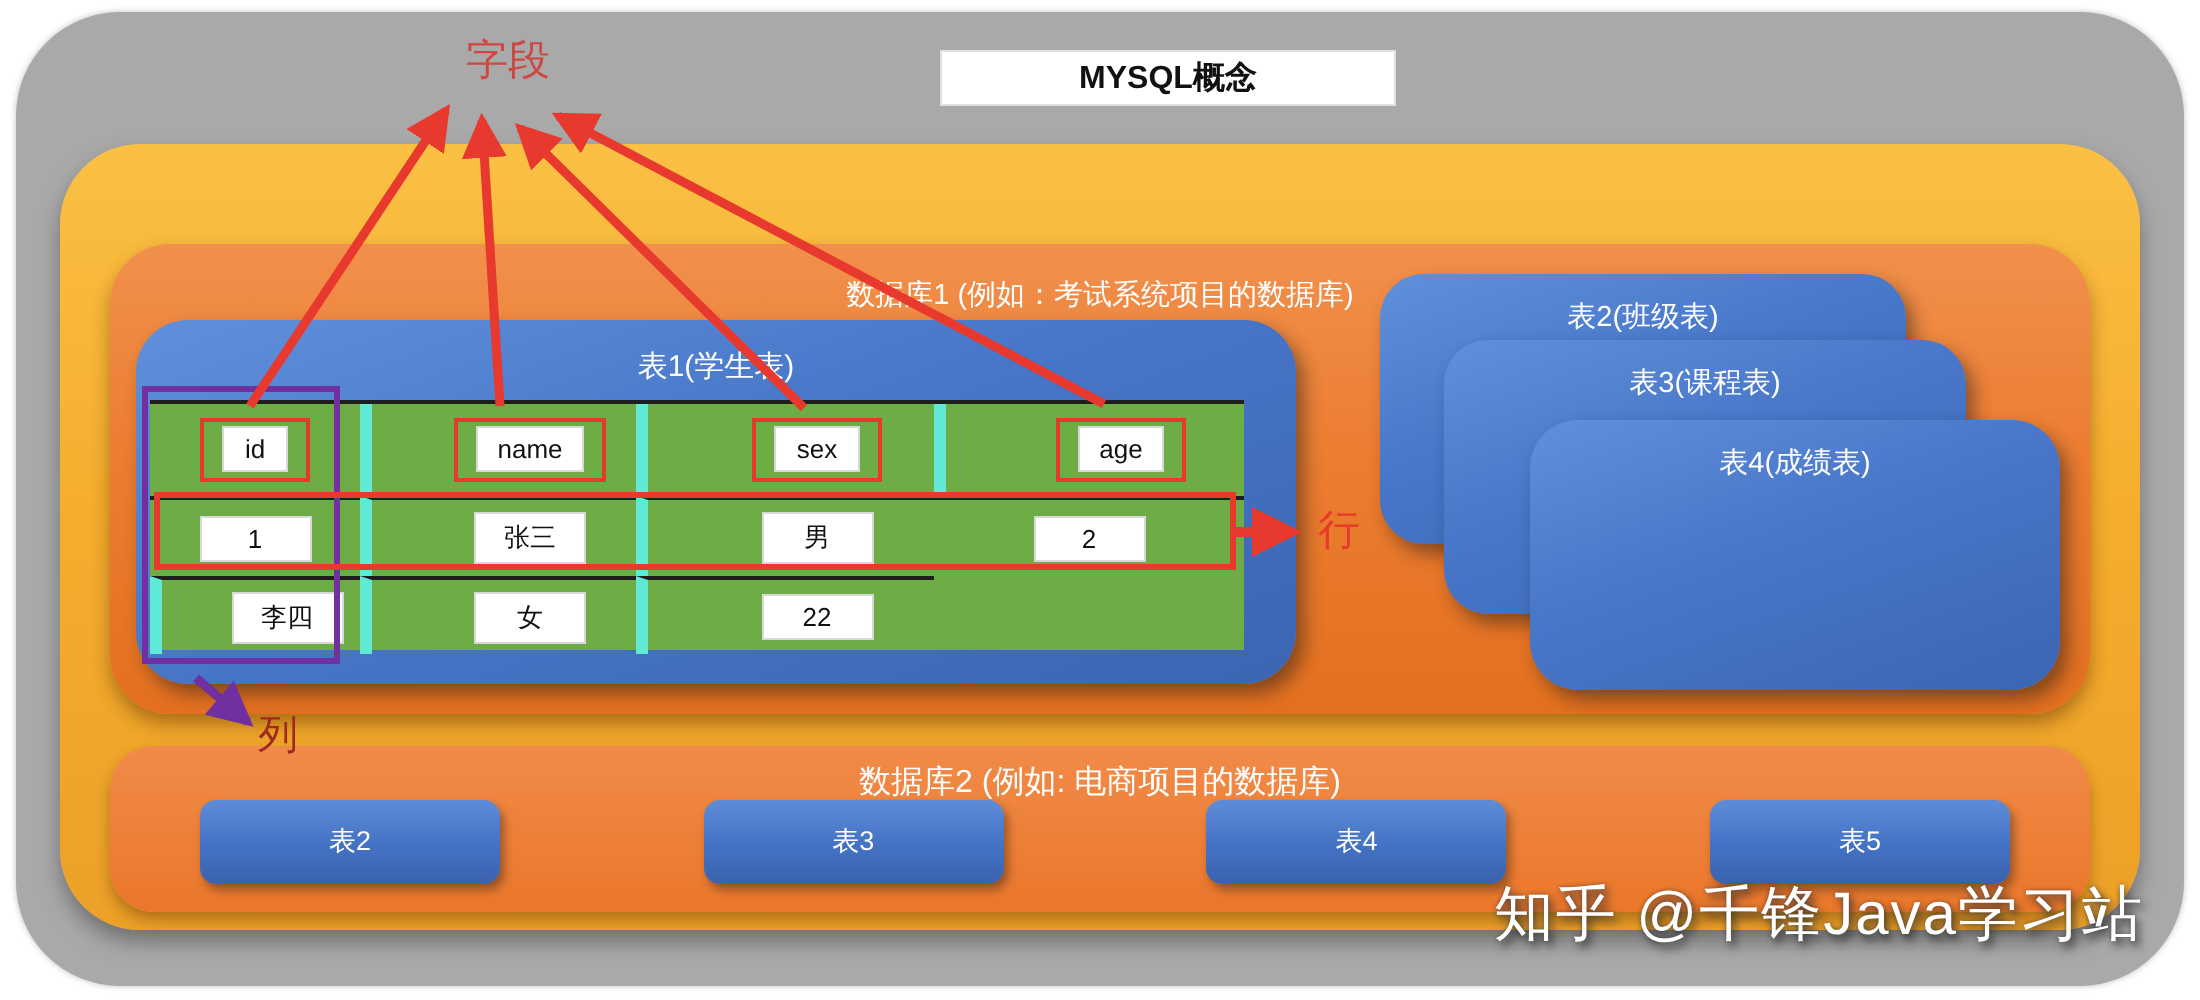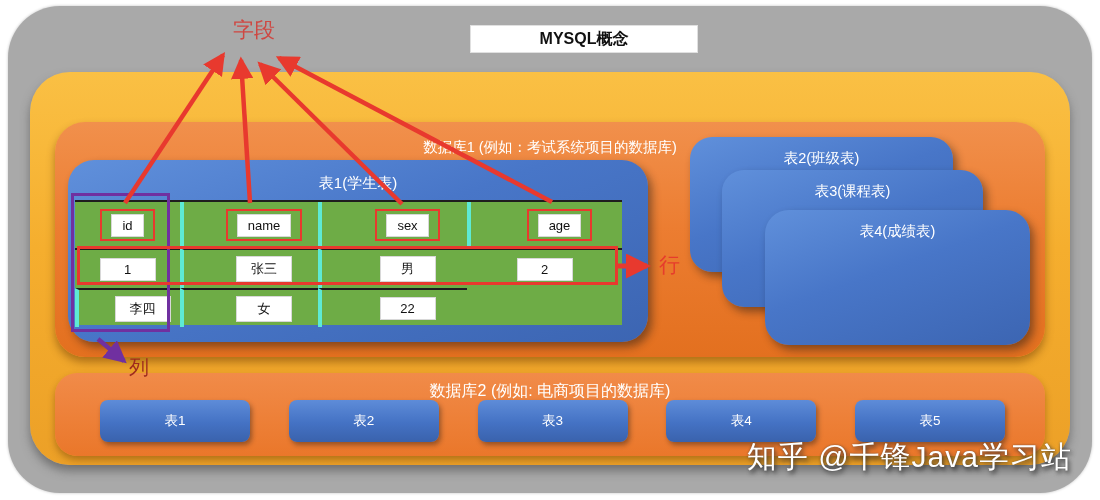--- a/index.html
+++ b/index.html
@@ -33,21 +33,21 @@
     border-radius:26px; background:linear-gradient(160deg,#6090db 0%,#4876c8 45%,#3c65b2 100%);
     box-shadow:4px 5px 9px rgba(20,20,20,.45); z-index:7; }
   .table1-label { position:absolute; left:68px; top:174px; width:580px; text-align:center;
     color:#ffffff; font-size:15px; z-index:8; }
 
   
   .green-table { position:absolute; left:75px; top:200px; width:547px; height:125px;
     display:grid; grid-template-columns:105px 138px 149px 155px; grid-template-rows:46px 40px 39px;
     background:#6eac46; border-top:2px solid #1e1e1e; z-index:8; }
   .gcell { display:flex; align-items:center; justify-content:center; }
-  .gcell.vline { border-left:4px solid #5eead4;padding-left:26px; }
+  .gcell.vline { border-left:6px solid #5eead4;padding-left:26px; }
   .gcell.hline { border-top:2px solid #1e1e1e; }
   .vbox { background:#ffffff; border:1px solid #d8d8d8; min-width:56px; padding:3px 10px;
     text-align:center; font-size:13px; color:#111111; }
   .red-frame { border:2px solid #e8392e; padding:5px 9px; display:inline-block; }
 
   .purple-frame { position:absolute; left:71px; top:193px; width:99px; height:139px;
     border:3px solid #7030a0; z-index:10; }
   .row-frame { position:absolute; left:77px; top:246px; width:541px; height:39px;
     border:3px solid #e8392e; z-index:10; }
 
@@ -159,21 +159,20 @@
 
   <div class="purple-frame"></div>
   <div class="row-frame"></div>
 
   <div class="lbl-row">行</div>
   <div class="lbl-col">列</div>
 
   <div class="db2-panel"></div>
   <div class="db2-label">数据库2 (例如: 电商项目的数据库)</div>
   <div class="db2-tables">
-    <div class="tbl-btn">表1</div>
     <div class="tbl-btn">表2</div>
     <div class="tbl-btn">表3</div>
     <div class="tbl-btn">表4</div>
     <div class="tbl-btn">表5</div>
   </div>
 
   <svg class="arrow-layer" viewBox="0 0 1100 500" xmlns="http://www.w3.org/2000/svg">
     <defs>
       <marker id="arrow-red" markerWidth="5" markerHeight="5" refX="4.2" refY="2.5" orient="auto" markerUnits="strokeWidth">
         <path d="M0,0 L5,2.5 L0,5 Z" fill="#e8392e"></path>

